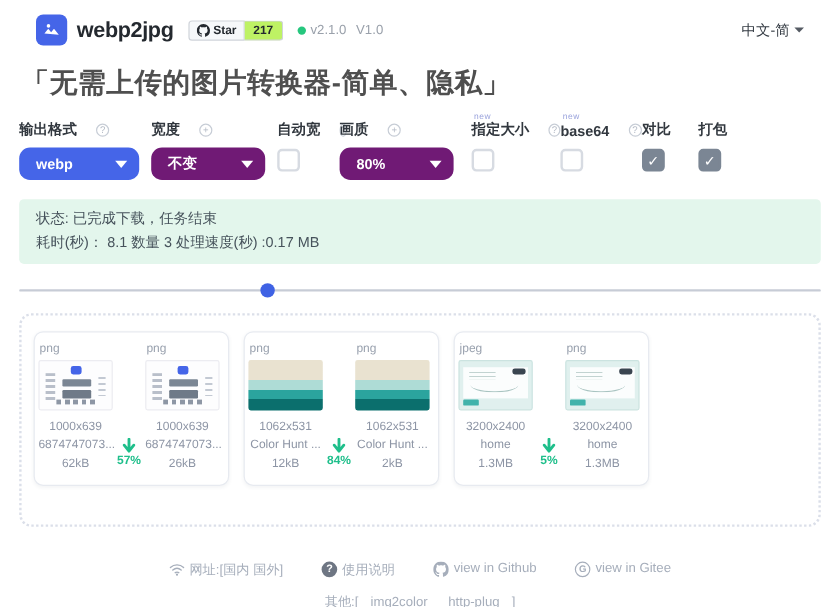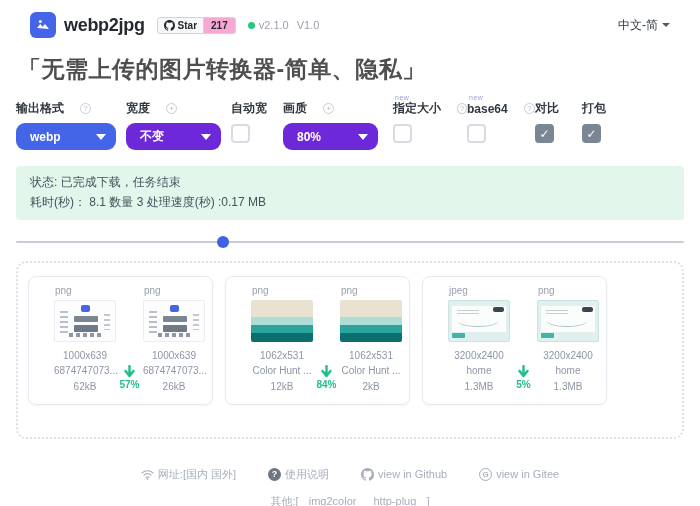--- a/index.html
+++ b/index.html
@@ -16,21 +16,21 @@
     display:flex; align-items:center; justify-content:center; margin-right:8px;
   }
   .app-name { font-size:18px; font-weight:bold; color:#24292f; letter-spacing:-0.3px; }
   .star-widget { display:flex; align-items:center; margin-left:12px; }
   .star-btn {
     display:flex; align-items:center; gap:3px; border:1px solid #d0d4da; background:#f6f8fa;
     border-radius:3px 0 0 3px; padding:2px 6px; font-size:10px; font-weight:bold; color:#24292f; cursor:pointer;
   }
   .star-count {
     border:1px solid #d0d4da; border-left:none; border-radius:0 3px 3px 0;
-    padding:2px 7px; font-size:10px; font-weight:bold; color:#24292f; background:#f9a8d4; cursor:pointer;
+    padding:2px 7px; font-size:10px; font-weight:bold; color:#24292f; background:#bef264; cursor:pointer;
   }
   .ver-dot { width:7px; height:7px; border-radius:50%; background:#26c77e; margin-left:12px; }
   .ver { font-size:11px; color:#9aa1ab; margin-left:4px; }
   .ver2 { font-size:11px; color:#9aa1ab; margin-left:8px; }
   .lang { margin-left:auto; font-size:12px; color:#333a42; cursor:pointer; display:flex; align-items:center; gap:4px; }
   .caret-sm { width:0; height:0; border-left:4px solid transparent; border-right:4px solid transparent; border-top:4px solid #555b63; }
   
   .title { margin:16px 18px 0 18px; font-size:23px; font-weight:bold; color:#4f4f4f; letter-spacing:0.5px; }
   
   .controls { display:flex; margin:16px 16px 0 16px; align-items:flex-start; }
@@ -41,21 +41,21 @@
     width:11px; height:11px; border-radius:50%; border:1px solid #c7cdd6; color:#b3bac5;
     font-size:8px; line-height:9px; text-align:center; display:inline-block; cursor:pointer;
   }
   .new-badge { position:absolute; top:-7px; left:2px; font-size:7px; color:#9aa3dc; letter-spacing:0.5px; }
   .sel {
     margin-top:7px; height:27px; border-radius:9px; color:#fff; font-size:12px; font-weight:bold;
     display:flex; align-items:center; justify-content:space-between; padding:0 10px 0 14px; cursor:pointer;
   }
   .sel .tri { width:0; height:0; border-left:5px solid transparent; border-right:5px solid transparent; border-top:6px solid #fff; }
   .sel.blue { background:#4565e8; width:100px; }
-  .sel.gray { background:#6d28d9; width:95px; }
+  .sel.gray { background:#701a75; width:95px; }
   .checkbox {
     margin-top:8px; width:19px; height:19px; border:2px solid #d7dbe2; border-radius:4px;
     background:#fff; cursor:pointer; display:flex; align-items:center; justify-content:center;
   }
   .checkbox.checked { background:#7b8694; border-color:#7b8694; }
   .checkbox.checked::after { content:"✓"; color:#fff; font-size:12px; font-weight:bold; }
   .w1{width:110px}.w2{width:105px}.w3{width:52px}.w4{width:110px}.w5{width:74px}.w6{width:68px}.w7{width:47px}.w8{width:47px}.w9{width:58px}
   
   .status {
     margin:16px 16px 0 16px; background:#e3f6ec; border-radius:4px; padding:7px 14px;
@@ -65,21 +65,21 @@
   .slider { margin:15px 16px 0 16px; position:relative; height:14px; cursor:pointer; }
   .slider .track { position:absolute; left:0; right:0; top:6px; height:2px; background:#c7ccd6; border-radius:1px; }
   .slider .thumb { position:absolute; top:1px; width:12px; height:12px; border-radius:50%; background:#3f62e4; cursor:grab; }
   
   .gallery {
     margin:12px 16px 0 16px; height:178px; border:2px dotted #dbdfe9; border-radius:10px;
     padding:13px 10px; display:flex; gap:12px; align-items:flex-start;
   }
   .card {
     background:#fff; border:1px solid #e7eaf0; border-radius:8px; box-shadow:0 1px 3px rgba(40,50,70,0.05);
-    padding:8px 7px 10px 25px; display:flex; cursor:pointer;
+    padding:8px 7px 10px 3px; display:flex; cursor:pointer;
   }
   .col { width:62px; display:flex; flex-direction:column; }
   .fmt { font-size:10px; color:#99a1ae; margin:0 0 4px 1px; }
   .thumb { width:62px; height:42px; position:relative; overflow:hidden; border-radius:2px; }
   .cap { margin-top:6px; font-size:10px; color:#8d95a5; text-align:center; line-height:1.55; white-space:nowrap; }
   .mid { width:27px; display:flex; flex-direction:column; justify-content:flex-end; align-items:center; padding-bottom:4px; }
   .pct { font-size:10px; font-weight:bold; color:#1fbf8b; margin-top:1px; }
   
   .thumb.diagram { background:#fdfdfe; border:1px solid #ececf1; }
   .thumb.diagram .d-icon { position:absolute; top:4px; left:26px; width:9px; height:7px; background:#4565e8; border-radius:2px; }

